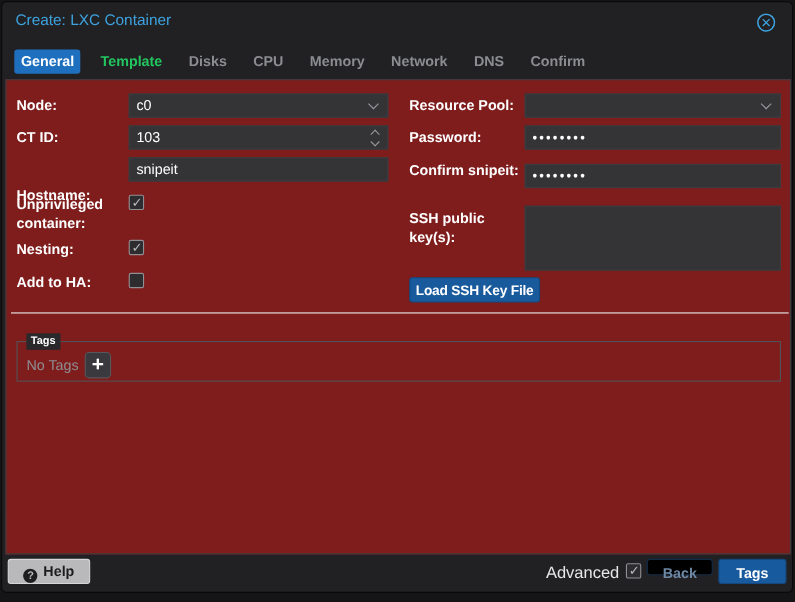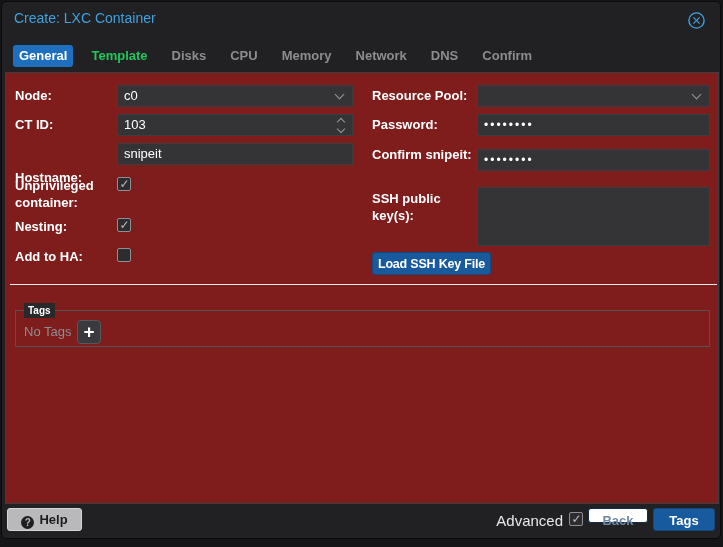--- a/index.html
+++ b/index.html
@@ -86,21 +86,21 @@
 
   
   .win-footer { position:absolute; left:1px; right:1px; bottom:1px; height:36px; }
   .btn-help { left:4px; top:7px; width:75px; height:23px; line-height:21px;
               background:#b9b9bb; border:1px solid #d6d6d8; color:#1c1c1e; font-weight:bold; }
   .help-q { display:inline-block; width:13px; height:13px; border-radius:50%; background:#1e1e20;
             color:#b9b9bb; font-size:10px; font-weight:bold; line-height:13px; vertical-align:-2px; margin-right:5px; }
   .adv-wrap { position:absolute; right:156px; top:11px; font-size:15px; color:#e8e8e8; }
   .cbx.adv { right:136px; top:11px; left:auto; position:absolute; }
   .btn-back { right:71px; top:7px; width:60px; height:15px; line-height:23px;
-              background:#ffffff; border:1px solid #122c47; color:#6e88a4; }
+              background:#000000; border:1px solid #122c47; color:#6e88a4; }
   .btn-next { right:4px; top:7px; width:62px; height:23px; line-height:23px;
               background:#185a9e; border:1px solid #14487e; color:#ffffff; }
 </style>
 </head>
 <body>
 
 <div id="canvas">
   <div class="dialog">
 
     <div class="win-header">

